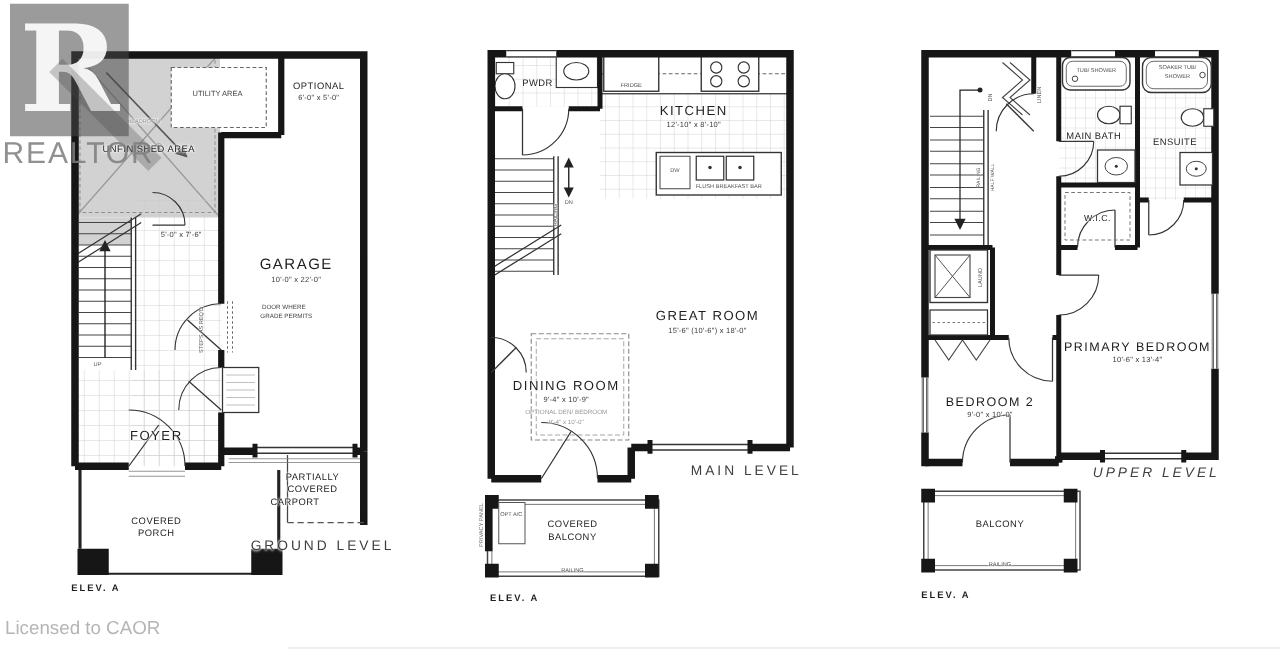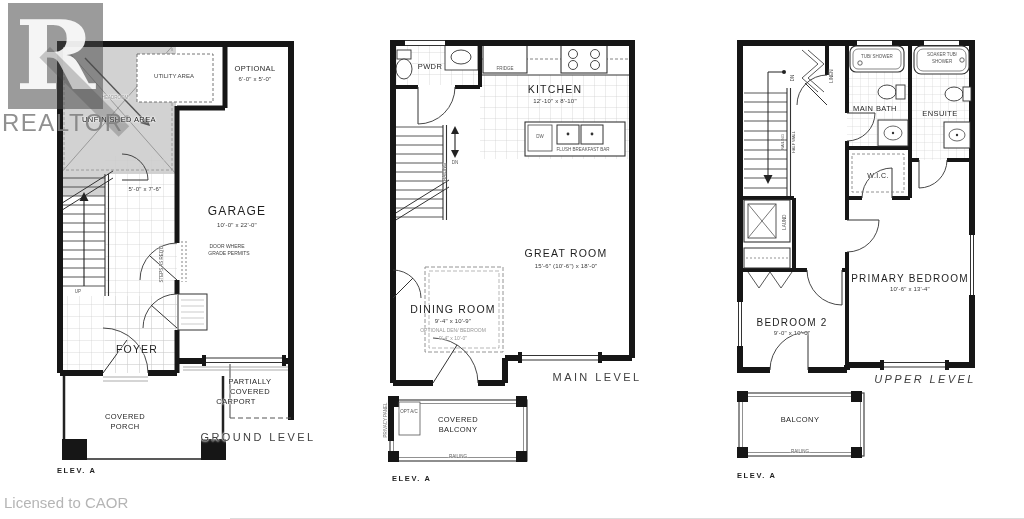--- a/index.html
+++ b/index.html
@@ -106,21 +106,21 @@
     <div class="clbl dim" style="left:200px;top:51px;">6'-0" x 5'-0"</div>
     <div class="clbl rm-sm" style="left:64px;top:92px;">UNFINISHED AREA</div>
     <div class="clbl micro gray" style="left:60px;top:70px;">HEADROOM</div>
     <div class="clbl dim" style="left:90px;top:161px;">5'-0" x 7'-6"</div>
     <div class="clbl room-lg" style="left:182px;top:184px;">GARAGE</div>
     <div class="clbl dim" style="left:182px;top:197px;">10'-0" x 22'-0"</div>
     <div class="clbl tiny" style="left:172px;top:219px;">DOOR WHERE</div>
     <div class="clbl tiny" style="left:174px;top:226px;">GRADE PERMITS</div>
     <div class="vlbl micro" style="left:107px;top:236px;">STEPS AS REQ'D</div>
     <div class="clbl micro" style="left:23px;top:264px;">UP</div>
-    <div class="clbl room" style="left:82px;top:322px;">FOYER</div>
+    <div class="clbl room" style="left:70px;top:322px;">FOYER</div>
     <div class="clbl rm-sm" style="left:70px;top:389px;">COVERED</div>
     <div class="clbl rm-sm" style="left:70px;top:399px;">PORCH</div>
     <div class="clbl rm-sm" style="left:195px;top:354px;">PARTIALLY</div>
     <div class="clbl rm-sm" style="left:195px;top:364px;">COVERED</div>
     <div class="clbl rm-sm" style="left:181px;top:374px;">CARPORT</div>
     <div class="clbl level" style="left:203px;top:409px;text-align:center;">GROUND LEVEL</div>
     <div class="elev" style="left:2px;top:438px;">ELEV. A</div>
   </div>
 
   <div class="plan" style="left:385px;top:30px;width:265px;height:460px;">

